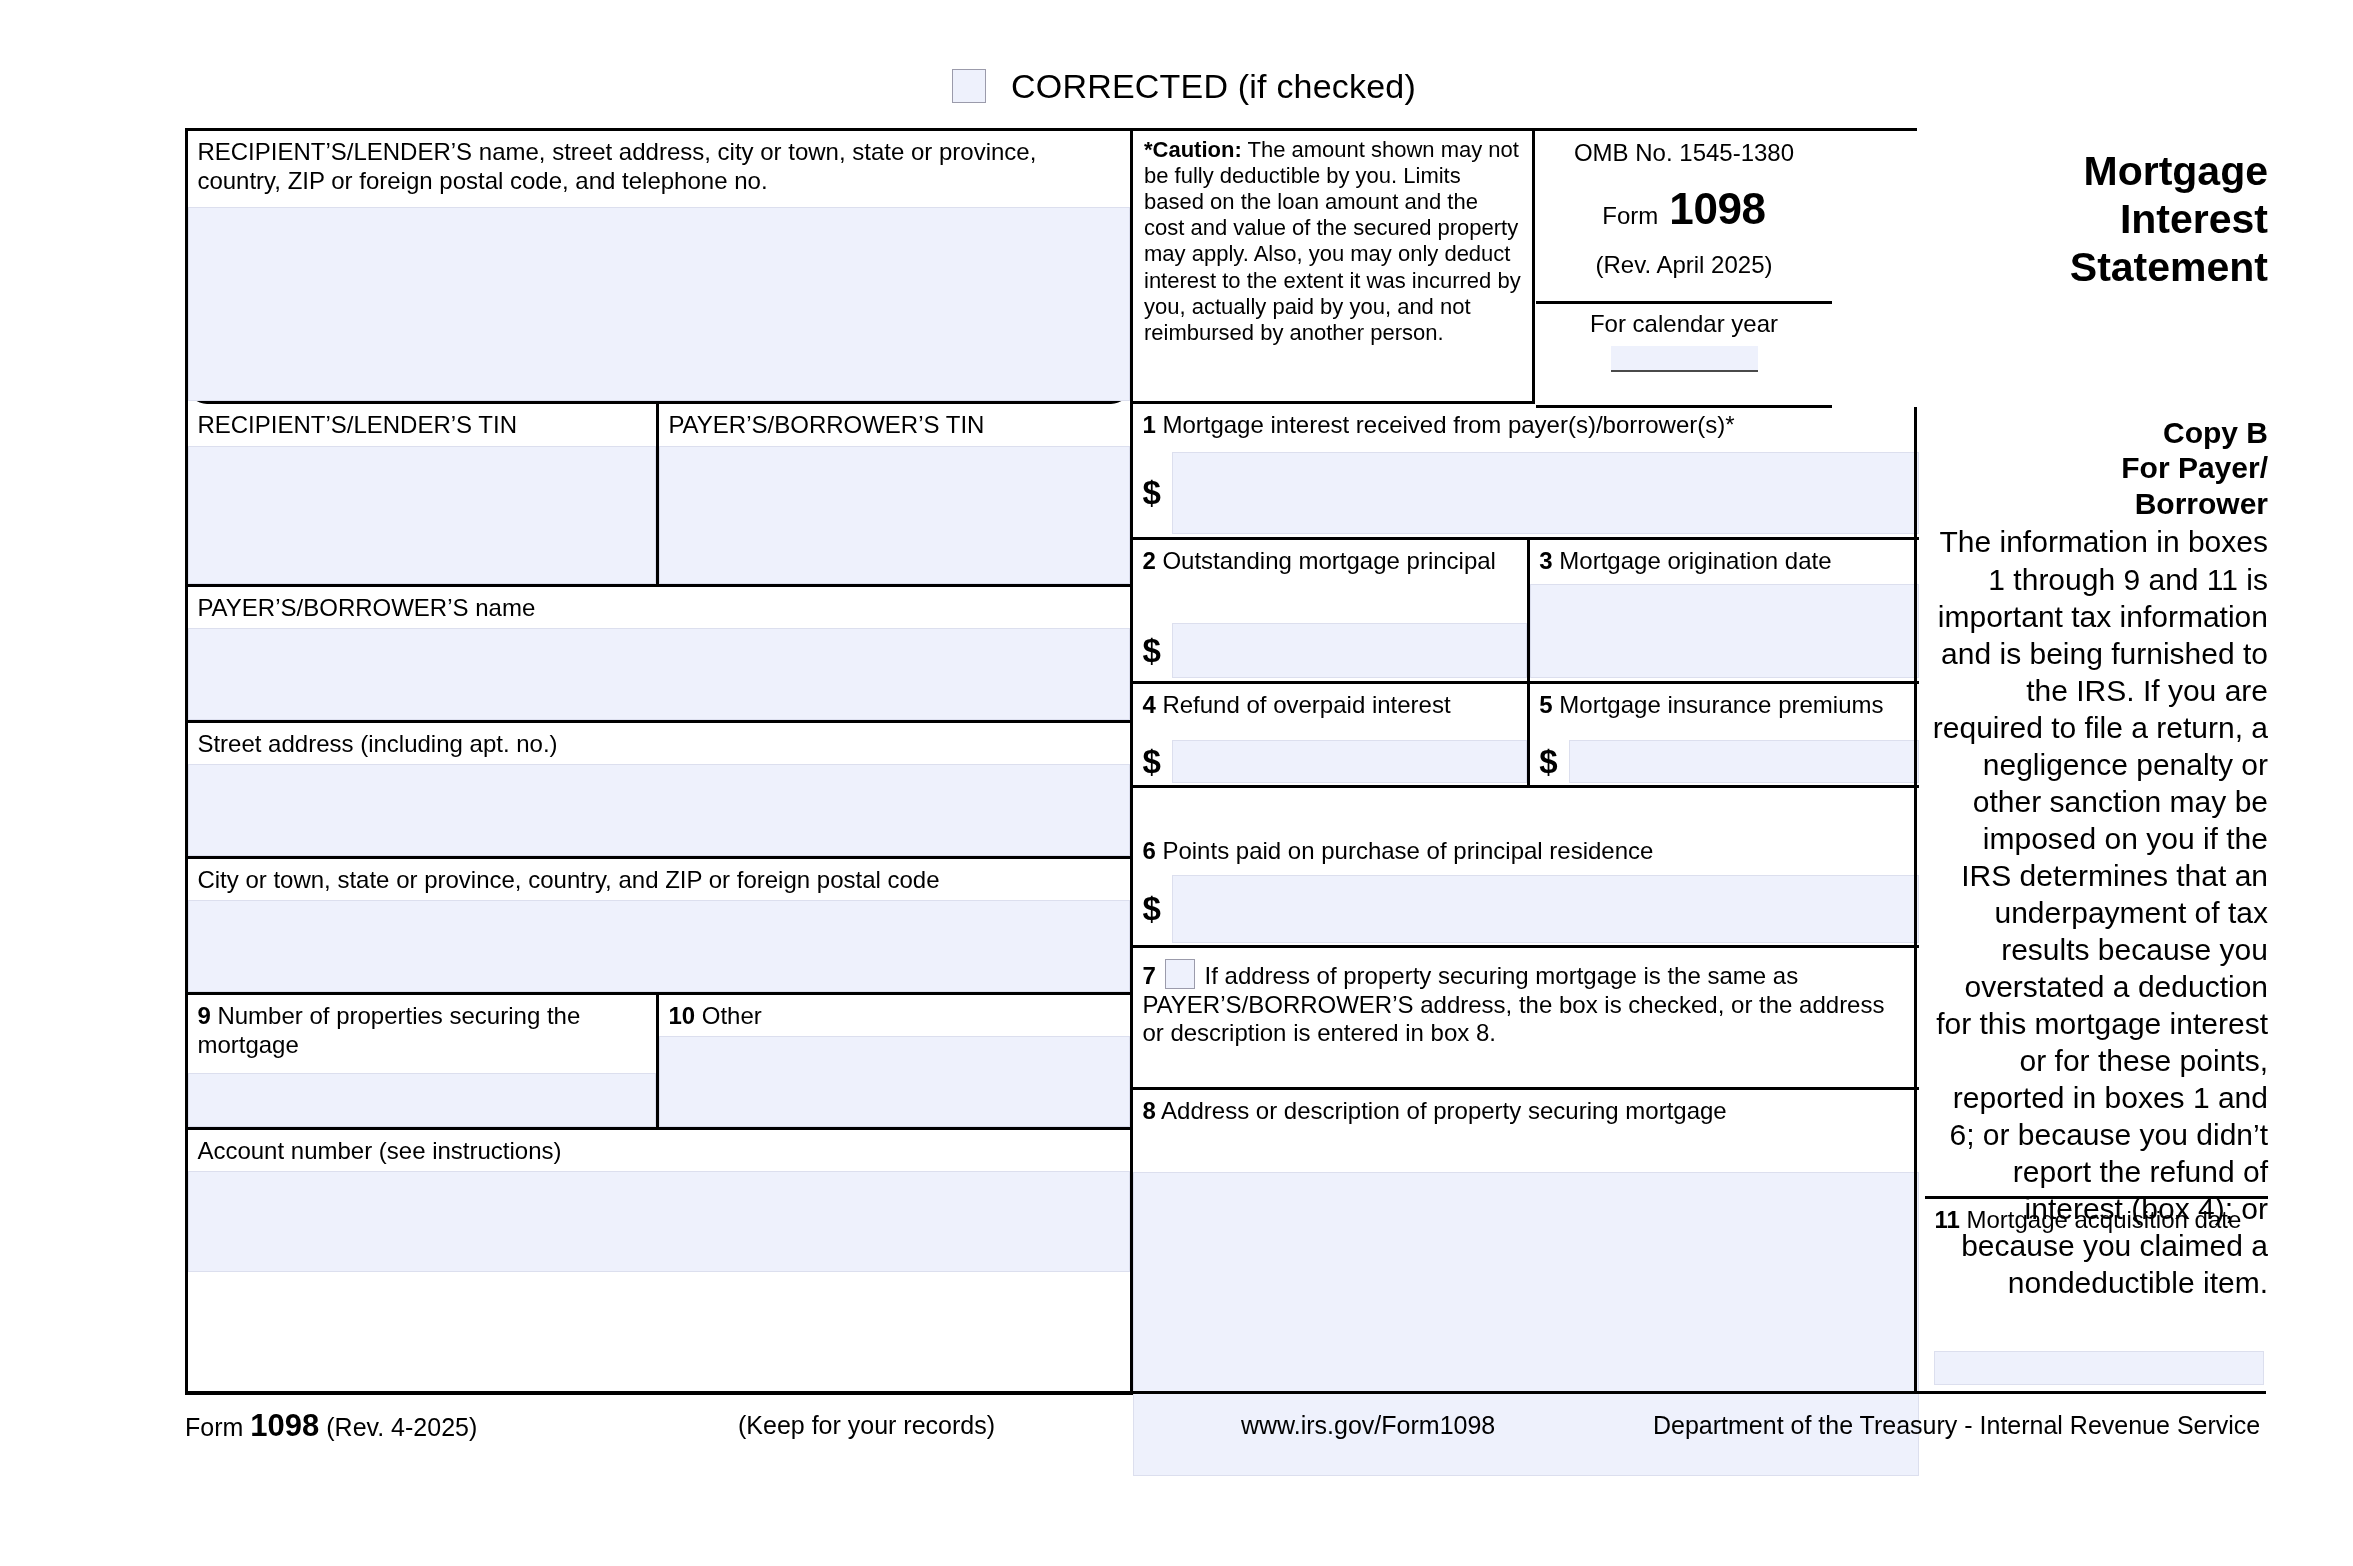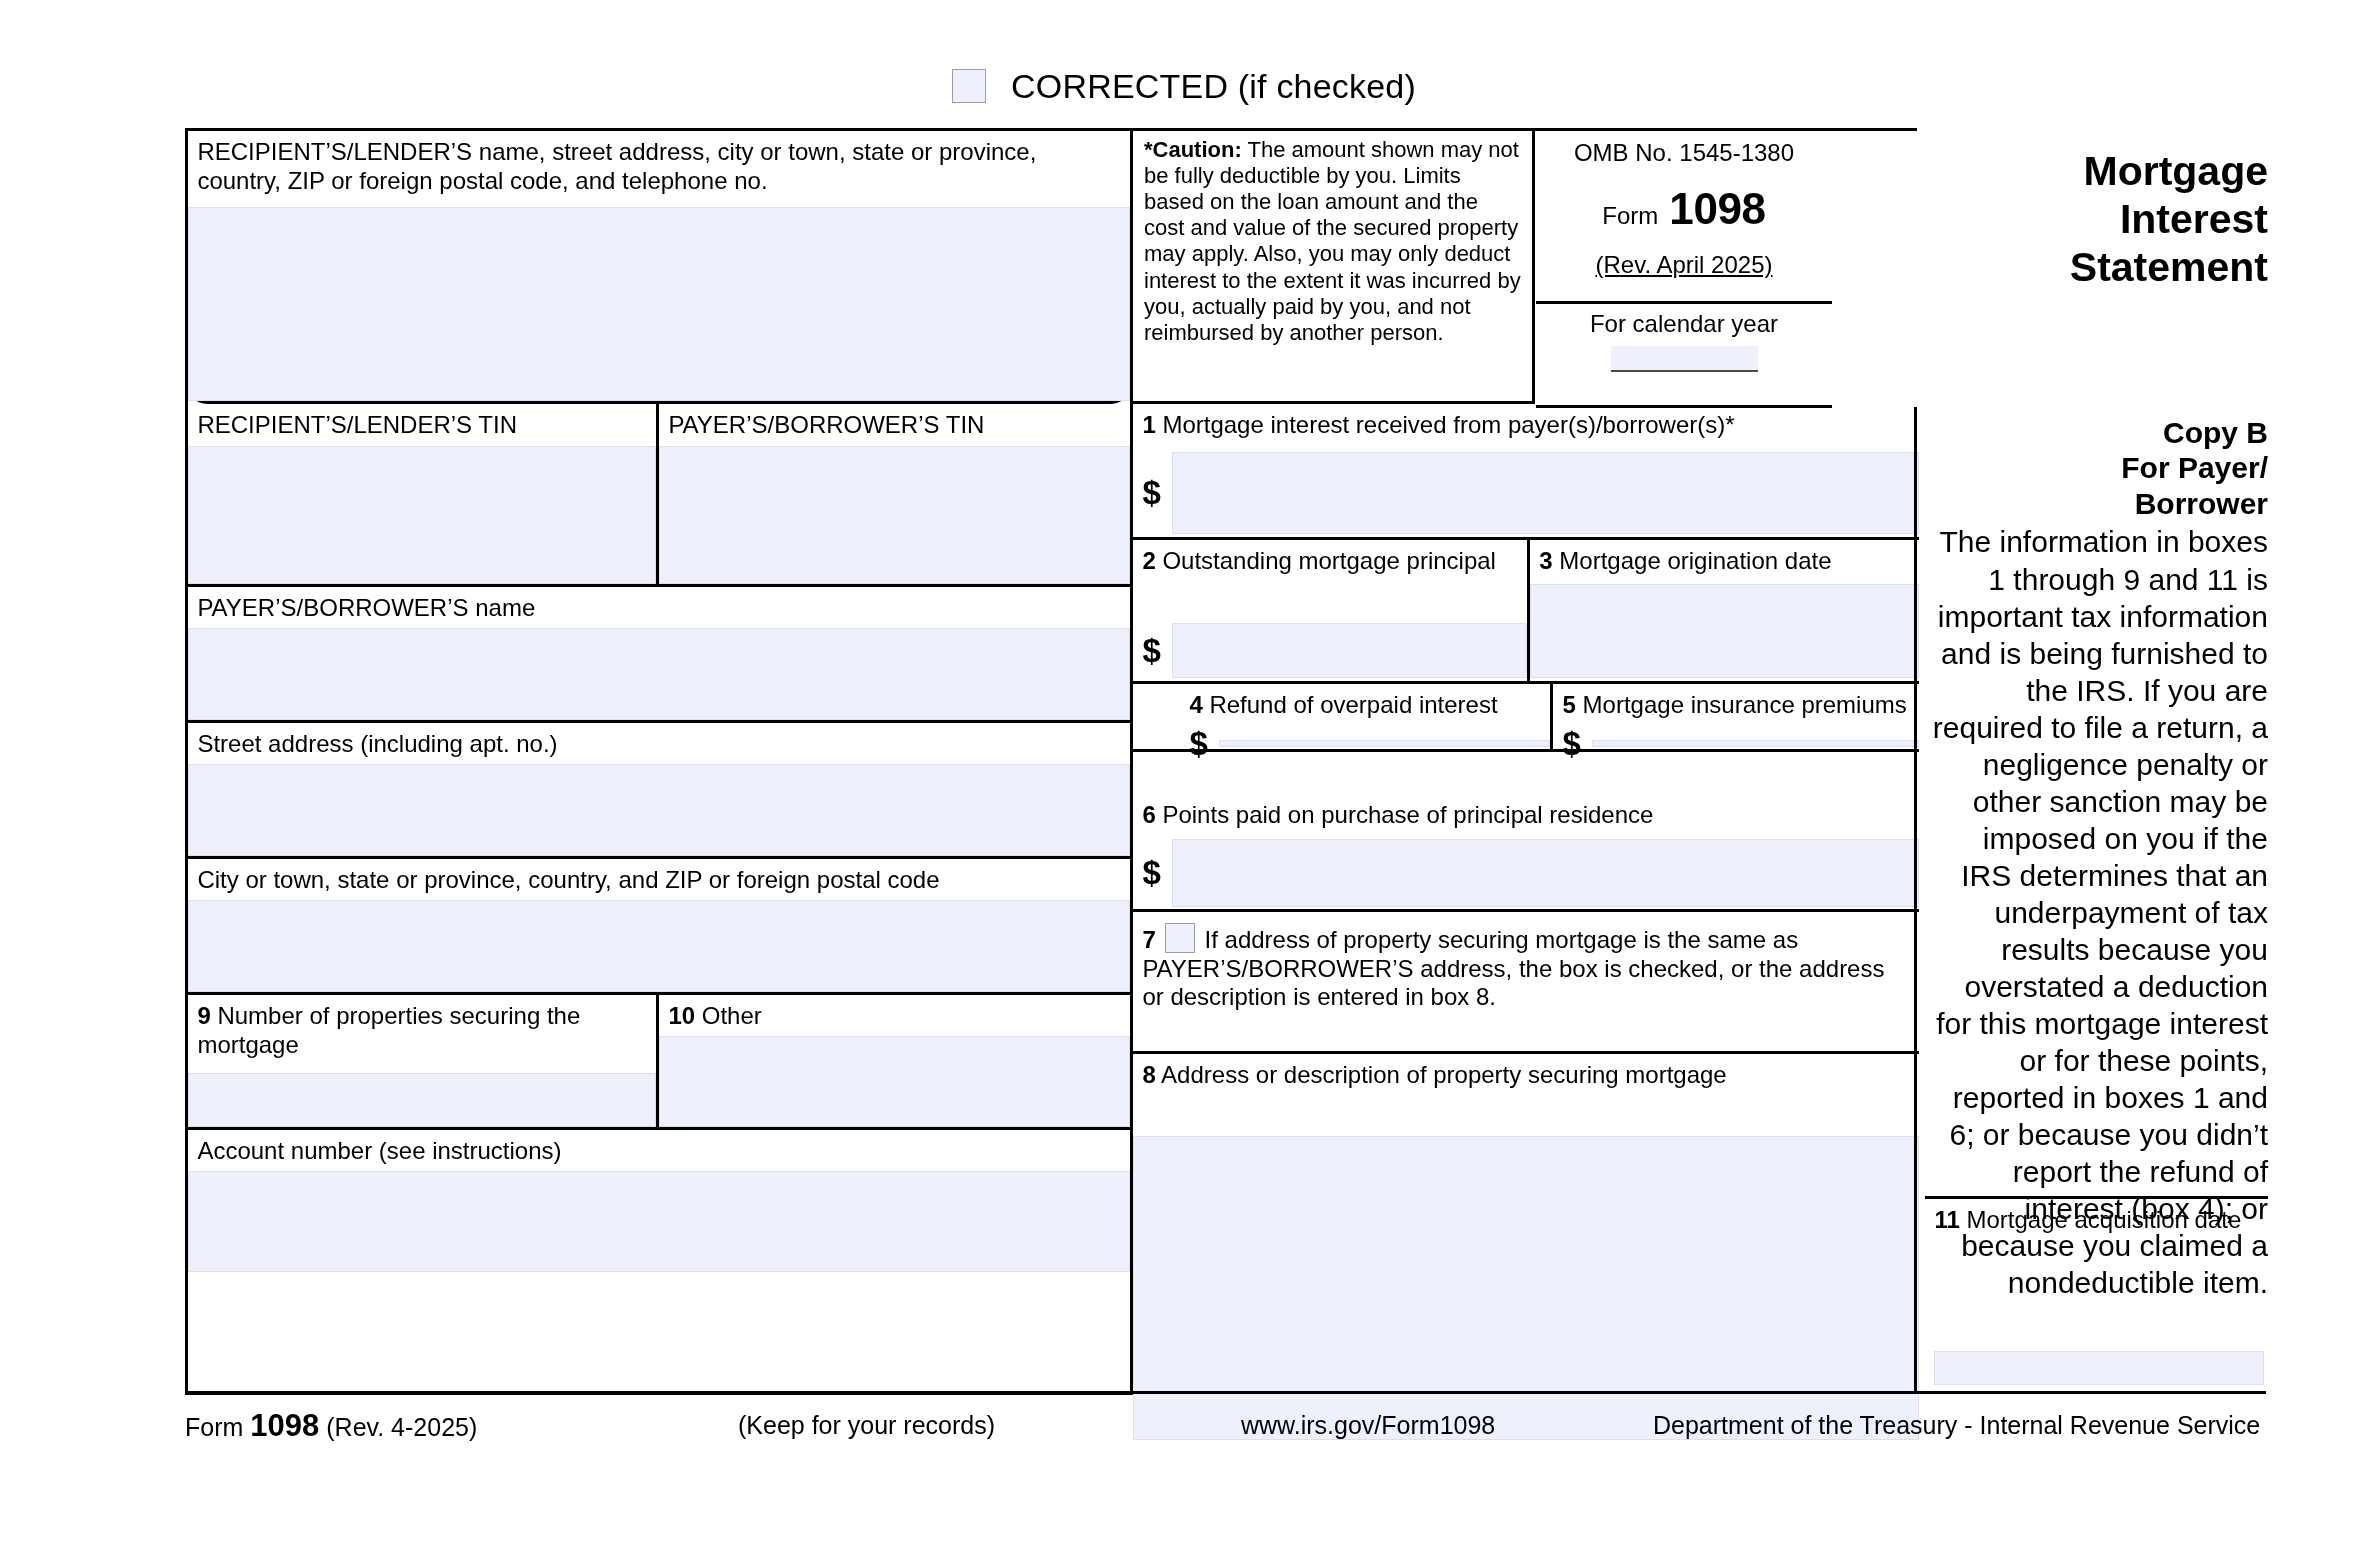--- a/index.html
+++ b/index.html
@@ -139,21 +139,21 @@
   }
   .form-line {
     display: flex;
     align-items: baseline;
     justify-content: center;
     gap: 11px;
     padding-top: 17px;
   }
   .form-word { font-size: 24px; }
   .form-num { font-size: 44px; font-weight: bold; letter-spacing: -0.4px; }
-  .rev-line { font-size: 24px; text-align: center; padding-top: 17px; text-decoration: underline; }
+  .rev-line { font-size: 24px; text-align: center; padding-top: 17px; }
 
   .calyear-cell {
     position: absolute;
     left: 1348px; top: 173px;
     width: 296px; height: 104px;
     border-bottom: 3.1px solid #000;
   }
   .calyear-lab { font-size: 24px; text-align: center; padding-top: 6.2px; }
   .calyear-input {
     margin: 7.8px auto 0 auto;
@@ -354,21 +354,21 @@
               <div class="input"></div>
             </div>
           </div>
           <div class="half" style="width:49.5%;">
             <span class="lab"><b class="num">3</b> <span>Mortgage origination date</span></span>
             <div class="input" style="position:absolute;left:0;right:0;top:44px;bottom:3.1px;"></div>
           </div>
         </div>
       </div>
 
-      <div class="fb" style="height:68px;padding-left:47px;">
+      <div class="fb" style="height:104px;">
         <div class="row-split">
           <div class="half bl" style="width:50.5%;">
             <span class="lab"><b class="num">4</b> <span>Refund of overpaid interest</span></span>
             <div class="money" style="position:absolute;left:0;right:0;top:56px;bottom:1.6px;">
               <span class="dollar">$</span>
               <div class="input"></div>
             </div>
           </div>
           <div class="half" style="width:49.5%;">
             <span class="lab"><b class="num">5</b> <span>Mortgage insurance premiums</span></span>

